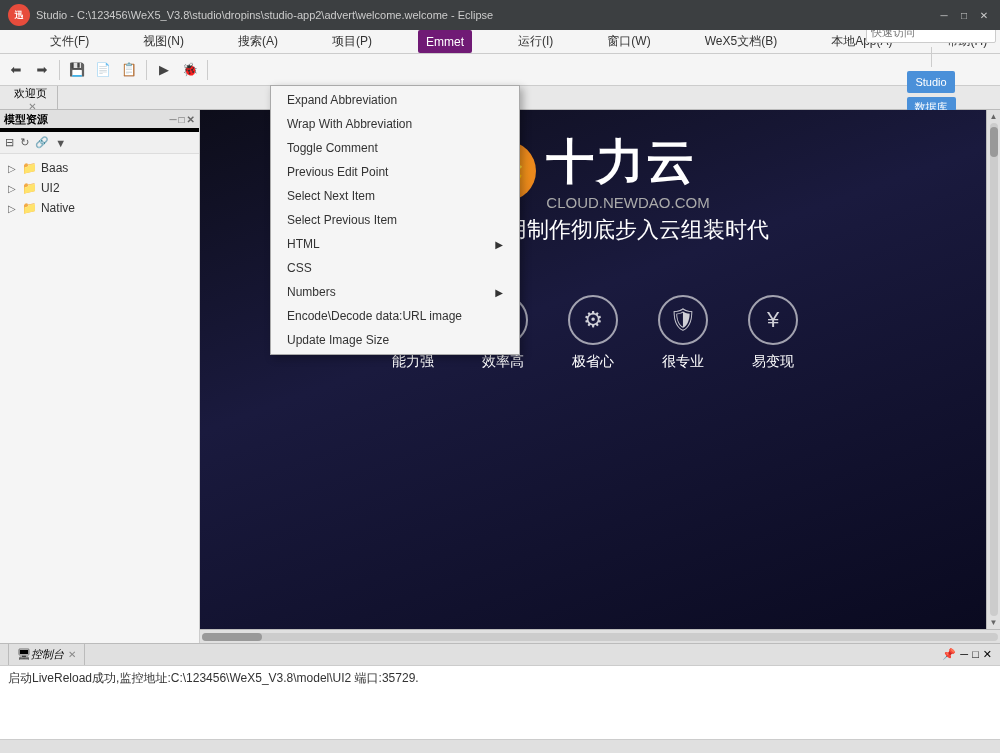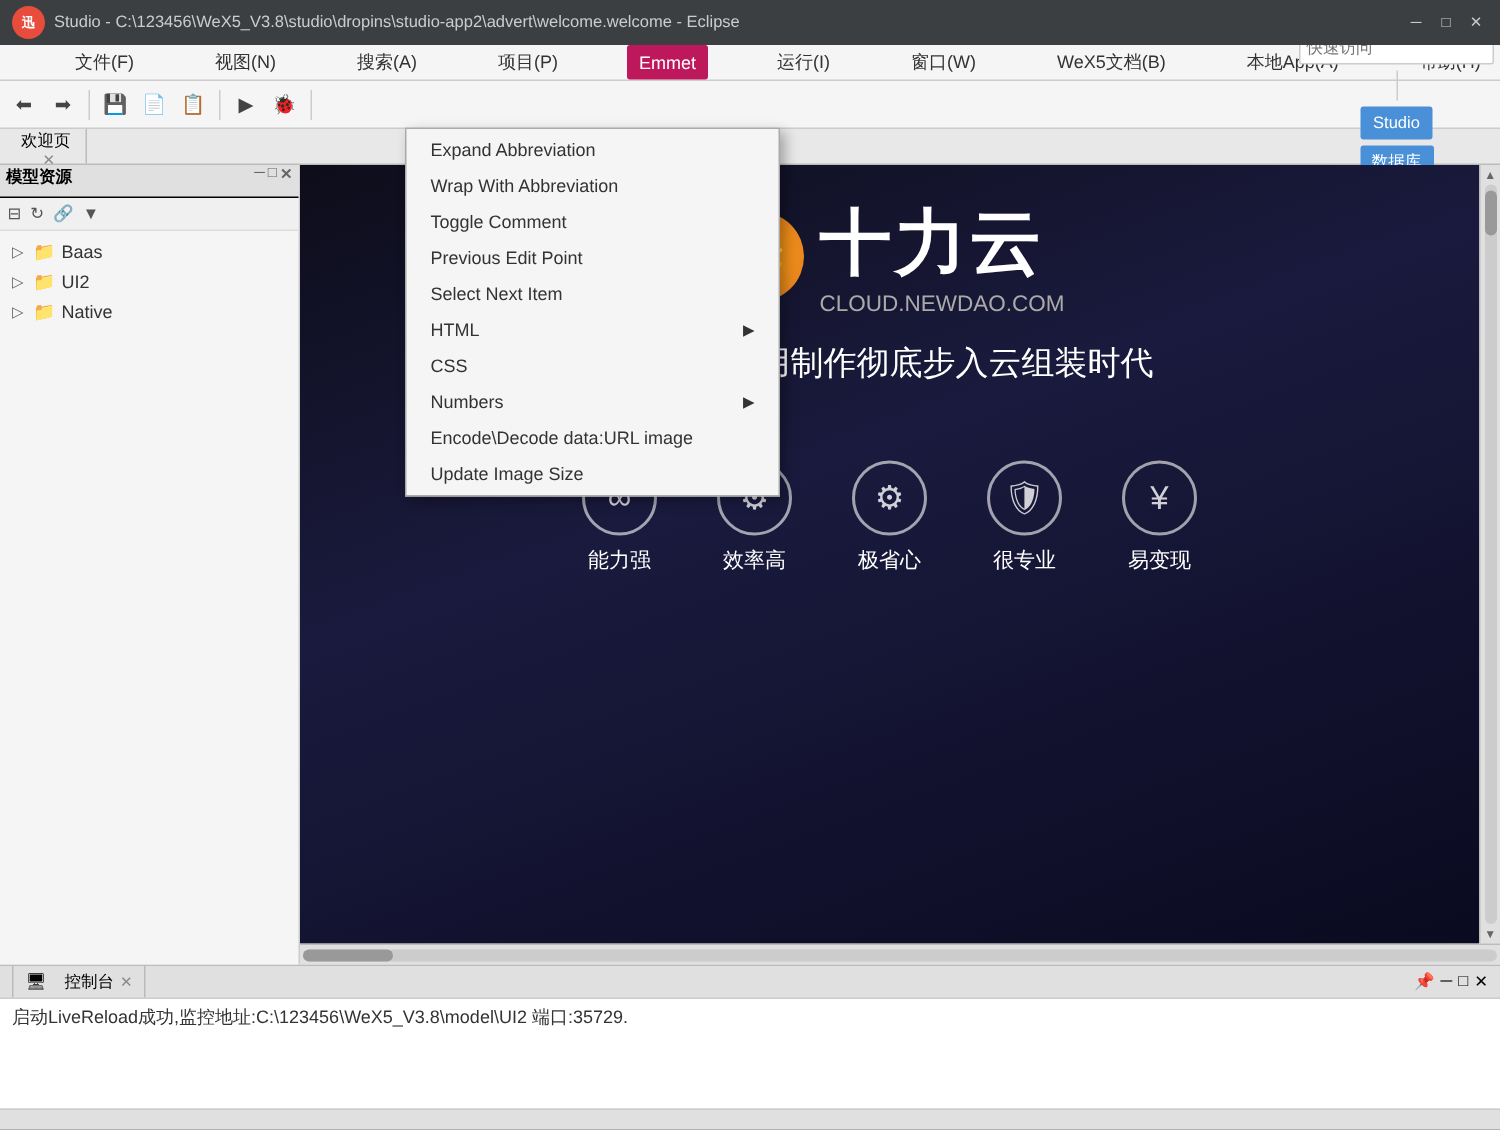--- a/index.html
+++ b/index.html
@@ -46,21 +46,21 @@
     }
     .menu-item {
       padding: 2px 8px;
       font-size: 12px;
       color: #333;
       cursor: pointer;
       border-radius: 2px;
       height: 100%;
       display: flex; align-items: center; margin-left: 38px;
     }
-    .menu-item.active { background: #be185d; color: white; }
+    .menu-item.active { background: #701a75; color: white; }
 
     
     #toolbar {
       width: 100%;
       height: 32px;
       background: #f5f5f5;
       border-bottom: 1px solid #ccc;
       display: flex;
       align-items: center;
       padding: 0 4px;
@@ -117,22 +117,22 @@
       width: 200px;
       background: #f5f5f5;
       border-right: 1px solid #ccc;
       display: flex;
       flex-direction: column;
       flex-shrink: 0;
     }
     #sidebar-header {
       height: 22px;
       background: #e0e0e0;
-      border-bottom: 1px solid #000000;
-      display: flex; 
+      border-bottom: 4px solid #000000;
+      display: flex; align-items: center;
       padding: 0 4px;
       font-size: 11px; font-weight: bold;
     }
     #sidebar-header .sidebar-title { flex: 1; }
     #sidebar-header .sidebar-controls { display: flex; gap: 2px; }
     #sidebar-header .sc-btn { font-size: 10px; cursor: pointer; color: #666; }
     
     #sidebar-toolbar {
       height: 22px;
       background: #f0f0f0;
@@ -173,21 +173,21 @@
       flex-direction: column;
       align-items: center;
       justify-content: flex-start;
       padding-top: 20px;
       position: relative;
       overflow: hidden;
     }
 
     .cloud-logo {
       display: flex; align-items: center; gap: 10px;
-      margin-bottom: 16px;
+      margin-bottom: 4px;
     }
     .cloud-logo-icon {
       width: 60px; height: 60px;
       background: radial-gradient(circle, #f39c12, #e67e22);
       border-radius: 50%;
       display: flex; align-items: center; justify-content: center;
       font-size: 28px;
     }
     .cloud-logo-text {
       font-size: 48px; color: white; font-weight: bold;
@@ -467,21 +467,21 @@
         <div class="scroll-thumb"></div>
       </div>
     </div>
   </div>
 </div>
 
 <div id="bottom-panel">
   <div id="bottom-panel-header">
     <div class="bp-tab">
       <span>🖥</span>
-      <span style="margin-left:12px;">控制台</span>
+      <span style="margin-left:0;font-style:italic;">控制台</span>
       <span class="tab-close">✕</span>
     </div>
     <div class="bp-controls">
       <span style="font-size:11px;cursor:pointer;">📌</span>
       <span style="font-size:11px;cursor:pointer;">─</span>
       <span style="font-size:11px;cursor:pointer;">□</span>
       <span style="font-size:11px;cursor:pointer;">✕</span>
     </div>
   </div>
   <div id="bottom-panel-content">
@@ -498,20 +498,23 @@
       <span>Wrap With Abbreviation</span>
     </div>
     <div class="cm-item">
       <span>Toggle Comment</span>
     </div>
     <div class="cm-item">
       <span>Previous Edit Point</span>
     </div>
     <div class="cm-item">
       <span>Select Next Item</span>
+    </div>
+    <div class="cm-item">
+      <span>Select Previous Item</span>
     </div>
     <div class="cm-item">
       <span>HTML</span>
       <span class="cm-arrow">▶</span>
     </div>
     <div class="cm-item">
       <span>CSS</span>
     </div>
     <div class="cm-item">
       <span>Numbers</span>

